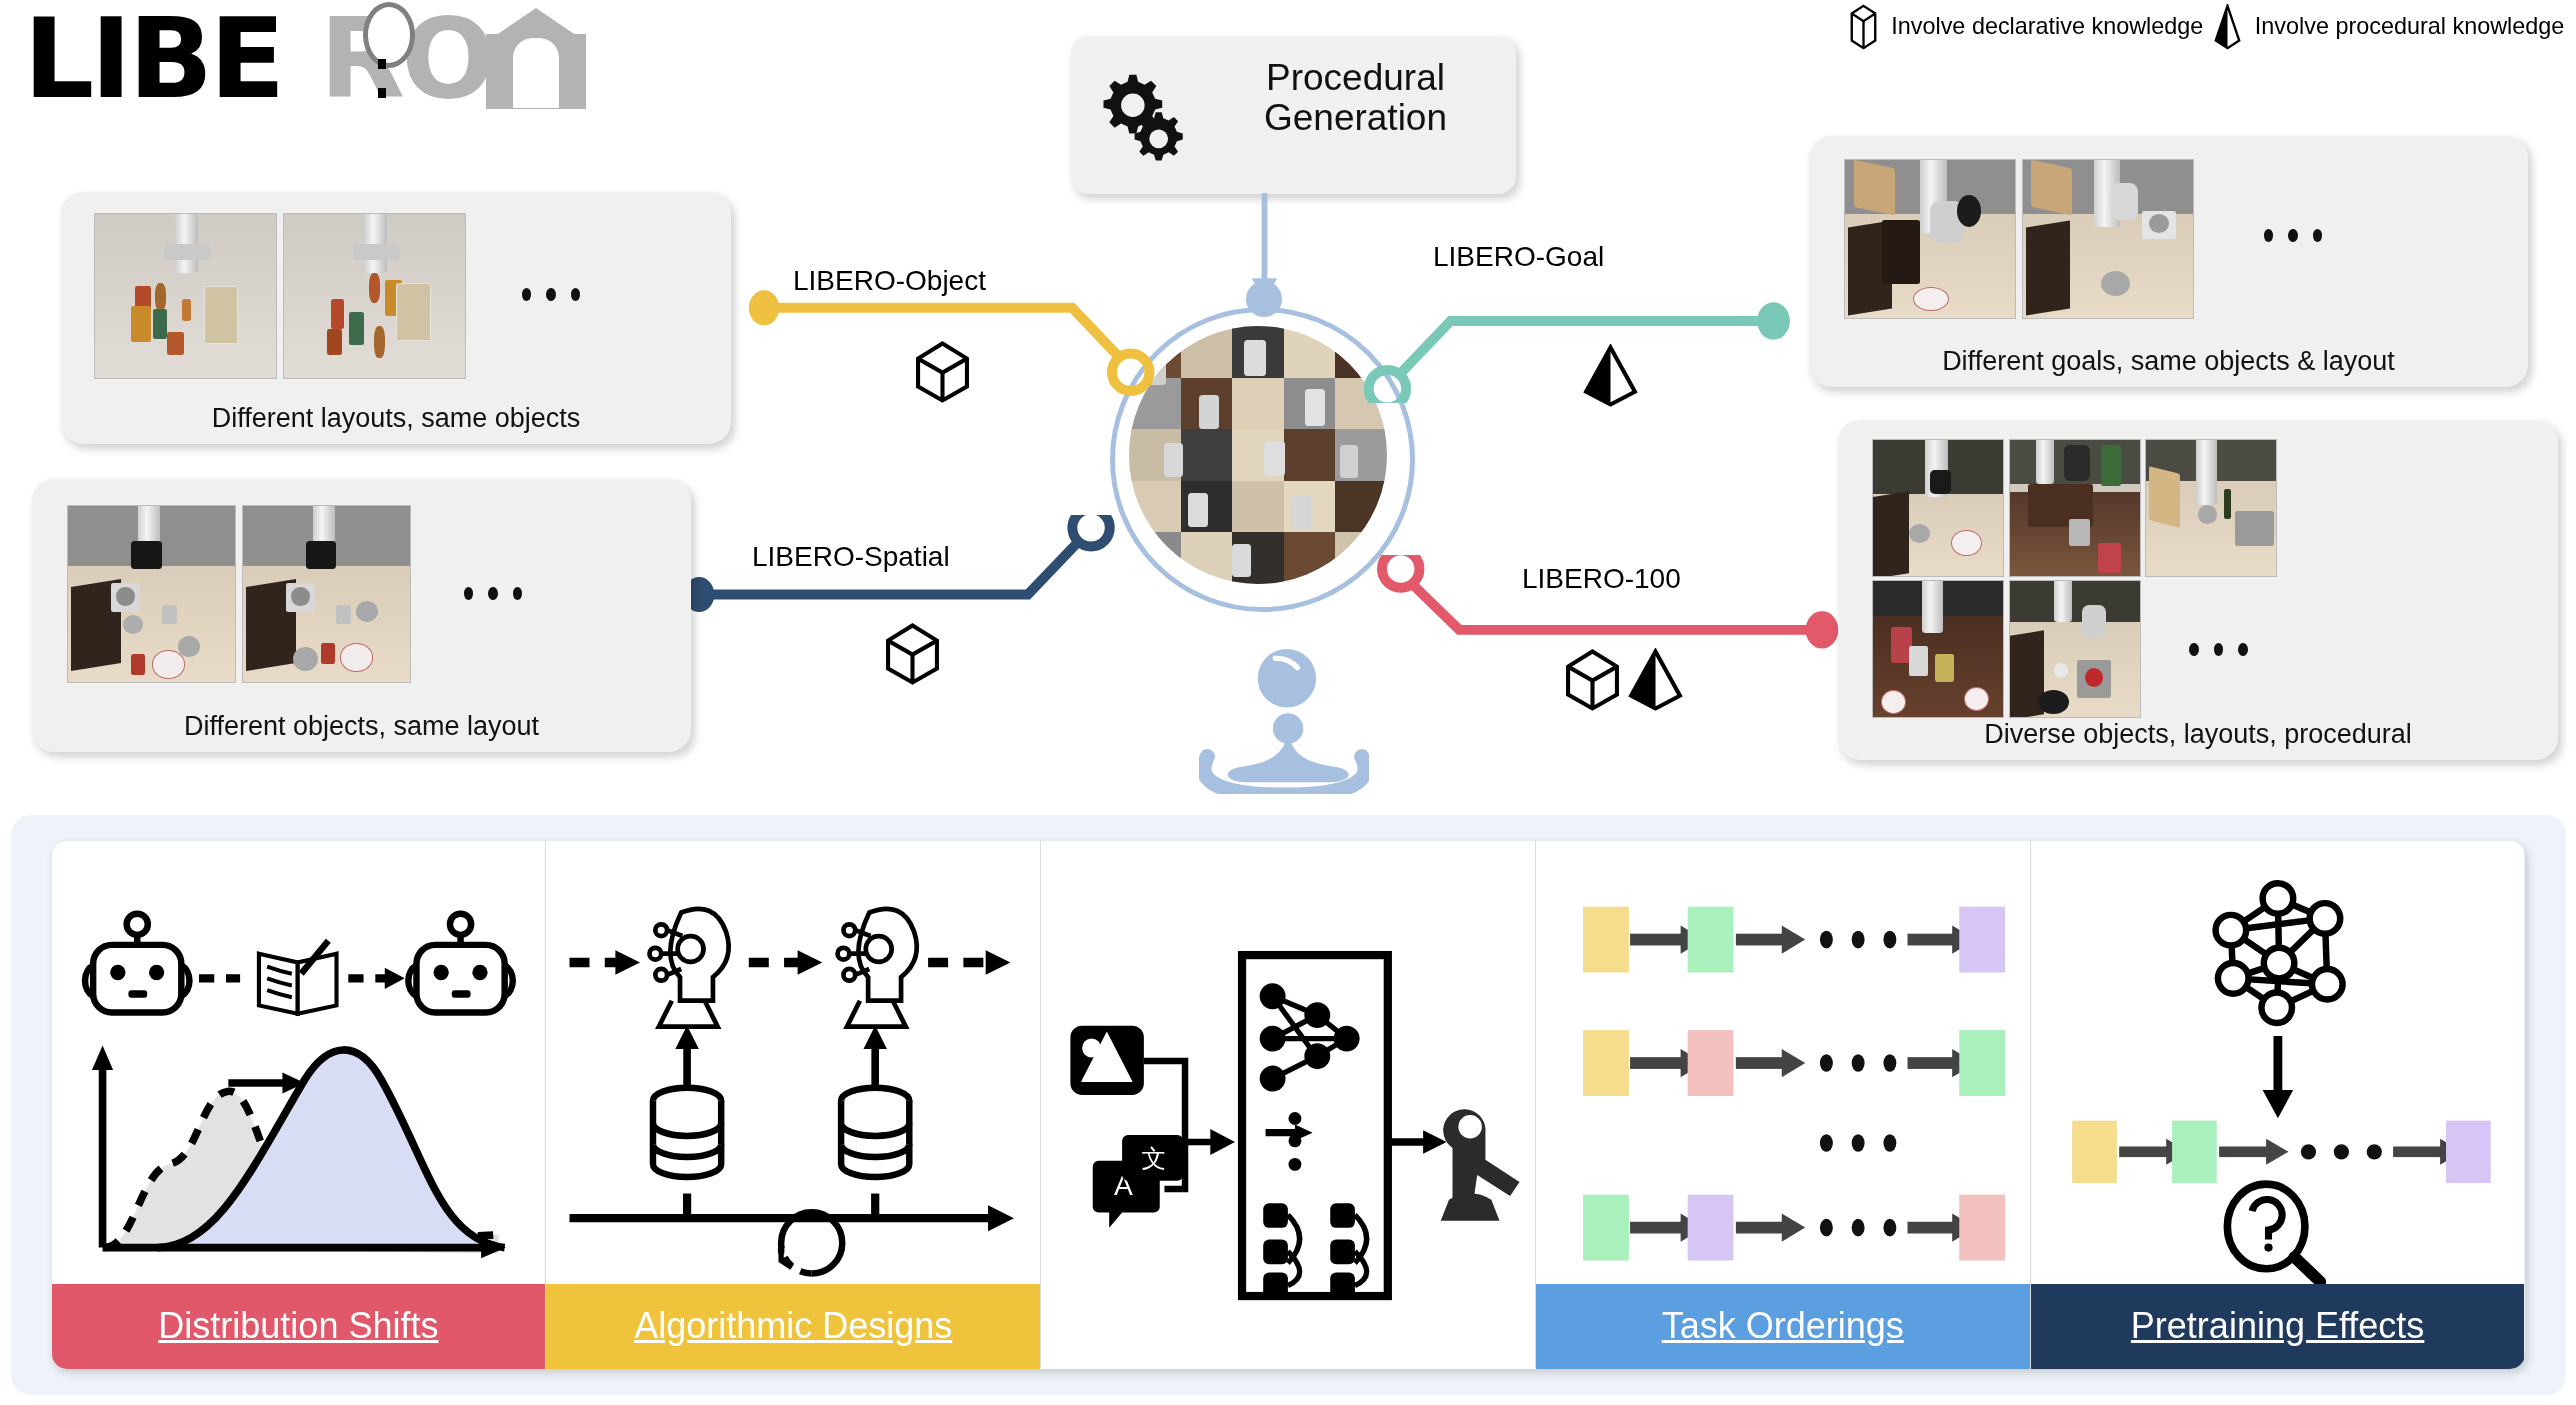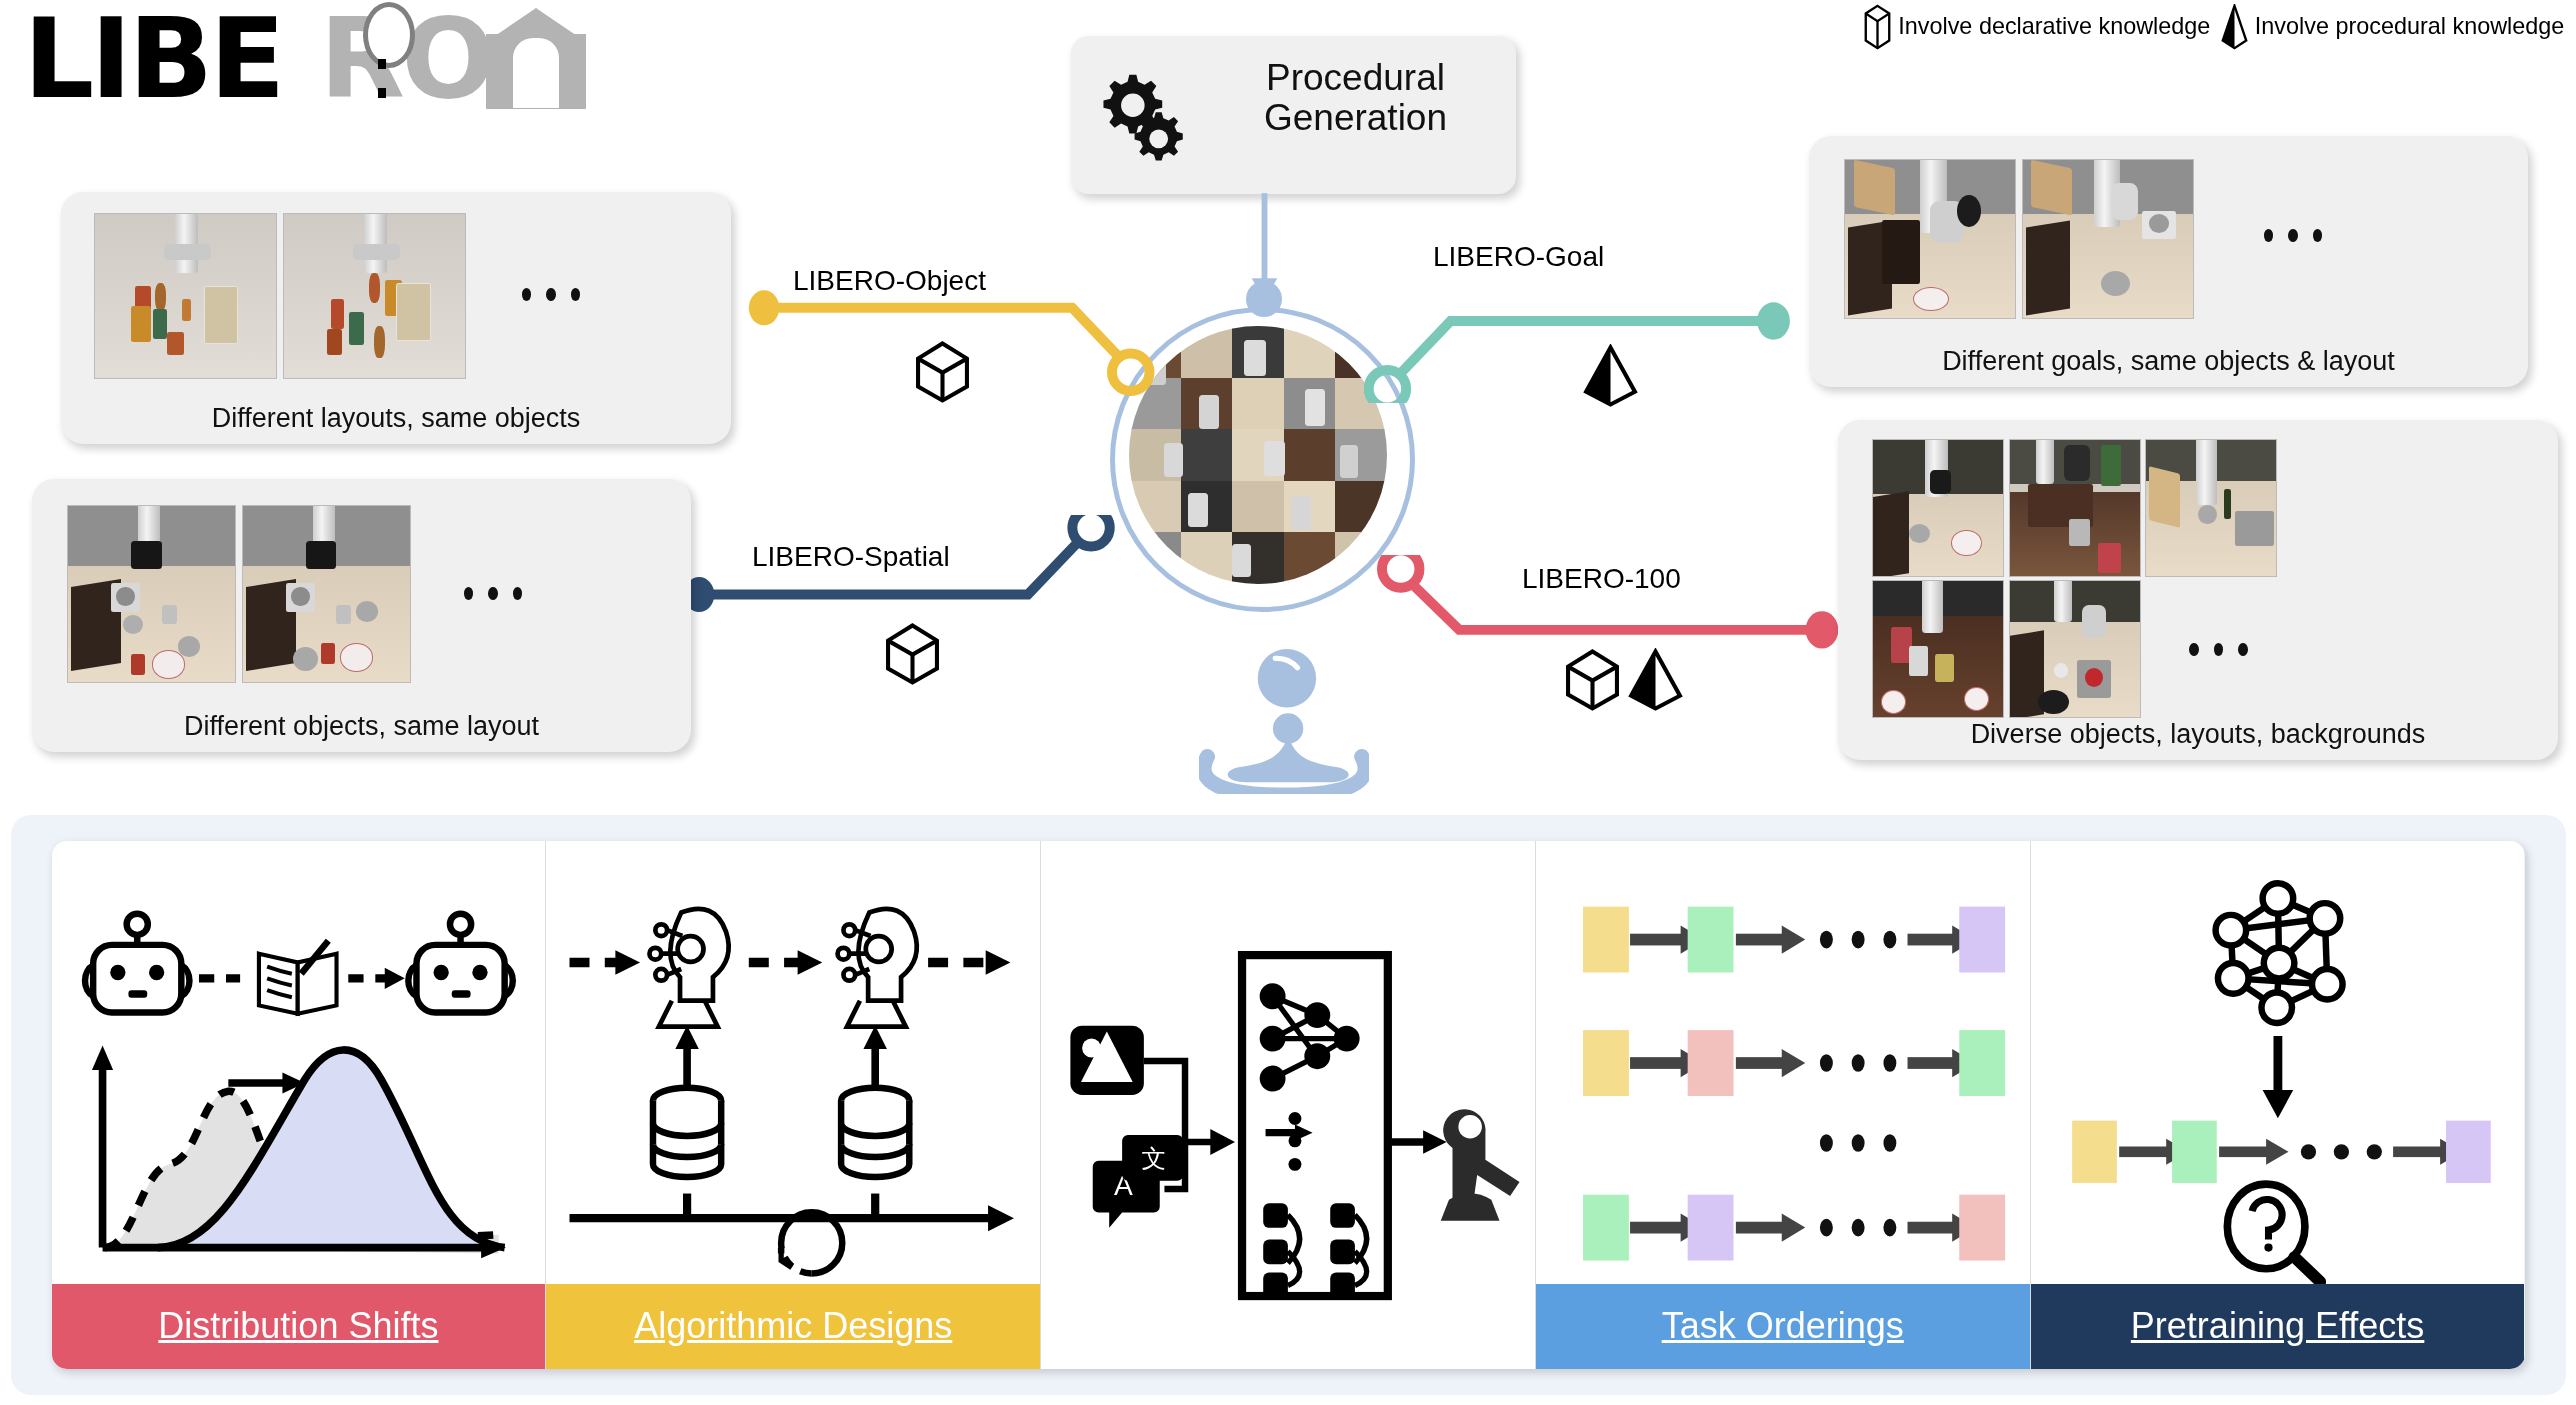--- a/index.html
+++ b/index.html
@@ -12,21 +12,21 @@
   #logo{left:23.4px;top:5.9px;width:597px;height:105px;}
   #logo .lt{position:absolute;font-weight:bold;font-size:111px;line-height:105px;
             letter-spacing:-3.5px;font-family:"DejaVu Sans",sans-serif;}
   #logo .blk{color:#000;}
   #logo .gry{color:#b3b3b3;}
   .logo-ring{position:absolute;width:42px;height:56px;border:5.3px solid #808080;
              border-radius:50%;background:#fff;}
 
   
   #legend{right:11.7px;top:3.5px;display:flex;align-items:center;gap:10.5px;}
-  .leg-item{display:flex;align-items:center;gap:7px;}
+  .leg-item{display:flex;align-items:center;gap:14px;}
   .leg-txt{font-size:23.4px;color:#000;white-space:nowrap;
            font-family:"Liberation Sans",sans-serif;}
 
   
   .card{position:absolute;background:#f0f0f0;border-radius:22px;
         box-shadow:3.5px 4.7px 8.2px rgba(0,0,0,.18);}
   .card .capt{position:absolute;left:0;right:0;bottom:10.5px;text-align:center;
               font-size:27px;color:#111;font-family:"Liberation Sans",sans-serif;}
   .shots{position:absolute;display:flex;align-items:flex-start;gap:5.9px;}
   .shot{background:#cfc9c0;border:0.6px solid #bbb;position:relative;overflow:hidden;}
@@ -414,21 +414,21 @@
         <div class="ob" style="left:58%;top:64%;width:14%;height:14%;background:#c0282c;border-radius:50%;"></div>
         <div class="ob" style="left:22%;top:80%;width:24%;height:18%;background:#1c1c1c;border-radius:50%;"></div>
       </div>
     </div>
     <div class="dots3" style="margin-left:44px;">
       <i></i>
         <i></i>
         <i></i>
     </div>
   </div>
-  <div class="capt">Diverse objects, layouts, backgrounds</div>
+  <div class="capt">Diverse objects, layouts, procedural</div>
 </div>
 
 <div class="abs" id="bottom">
   <div id="bstrip">
 
     <div class="bcol">
       <div class="bart">
         <svg width="100%" height="100%" viewBox="0 0 840 750" preserveAspectRatio="xMidYMid meet">
           <g stroke="#000" stroke-width="11" fill="none">
             <rect x="70" y="175" width="150" height="115" rx="32"></rect>

